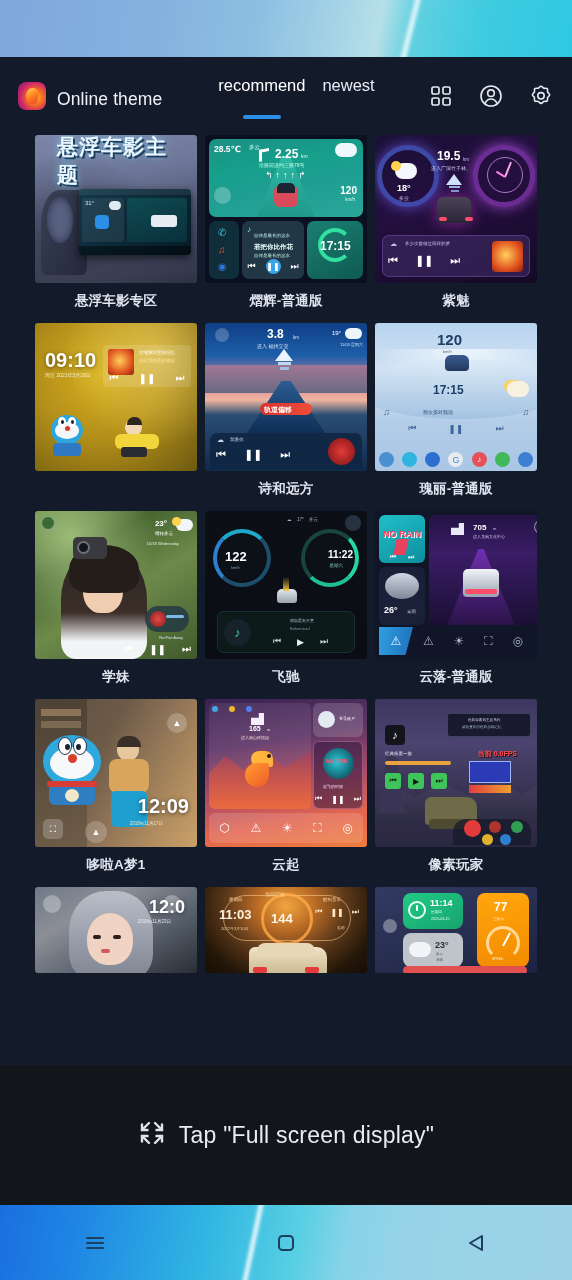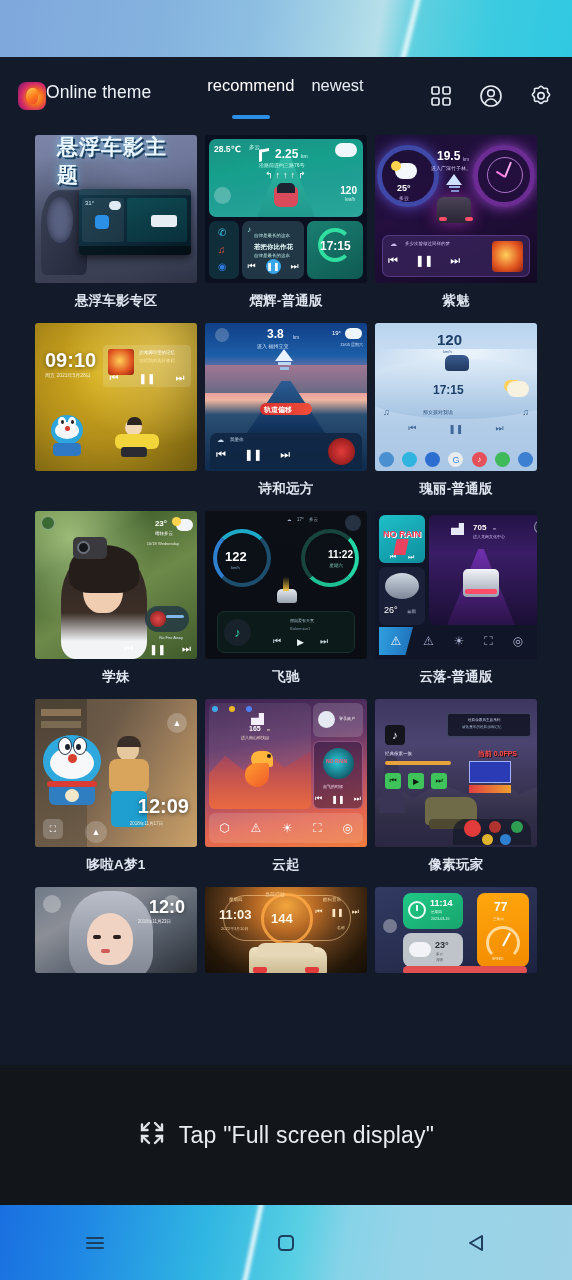--- a/index.html
+++ b/index.html
@@ -27,21 +27,21 @@
   .app{
     position:absolute; left:0; top:57px; width:572px; height:1008px;
     background:#131a2a; overflow:hidden;
   }
 
   
   .header{
     height:78px; display:flex; align-items:center; padding:0 18px;
     position:relative;
   }
-  .brand{ display:flex; align-items:flex-start; }
+  .brand{ display:flex; align-items:flex-end; gap:11px; }
   .logo{
     width:28px; height:28px; border-radius:8px;
     background:radial-gradient(circle at 62% 55%,#ffb43c 0%,#f4701f 32%,#d1286b 62%,#6d1a6b 100%);
     position:relative; flex:none;
   }
   .logo:after{
     content:""; position:absolute; left:8px; top:6px; width:12px; height:16px;
     border-radius:60% 40% 45% 55%;
     background:linear-gradient(150deg,#ffd45e,#ff7a1a 55%,#e8452f);
   }
@@ -226,21 +226,21 @@
         </div>
         <div class="card-label">熠辉-普通版</div>
       </div>
 
       <div class="card">
         <div class="thumb" style="background:linear-gradient(160deg,#1b1036,#240f3f 45%,#140a24);">
           <div style="position:absolute;left:2px;top:10px;width:62px;height:62px;border-radius:50%;border:5px solid rgba(90,120,255,.55);box-shadow:0 0 14px rgba(120,100,255,.7);"></div>
           <div style="position:absolute;right:2px;top:10px;width:62px;height:62px;border-radius:50%;border:5px solid rgba(170,70,220,.55);box-shadow:0 0 14px rgba(200,90,255,.7);"></div>
           <div style="position:absolute;left:20px;top:28px;width:22px;height:16px;border-radius:9px;background:#f4f7fb;"></div>
           <div style="position:absolute;left:16px;top:26px;width:10px;height:10px;border-radius:50%;background:#ffd34d;"></div>
-          <div class="t-txt" style="left:22px;top:48px;font-size:9px;font-weight:bold;">25°</div>
+          <div class="t-txt" style="left:22px;top:48px;font-size:9px;font-weight:bold;">18°</div>
           <div class="t-txt" style="left:24px;top:60px;font-size:5px;color:#c9b8ef;">多云</div>
           <div class="t-txt" style="left:62px;top:14px;font-size:12px;font-weight:bold;">19.5</div>
           <div class="t-txt" style="left:88px;top:22px;font-size:4.5px;color:#c7b7ee;">km</div>
           <div class="t-txt" style="left:56px;top:30px;font-size:5px;color:#d5c8f5;">进入广深竹子林。</div>
           <div style="position:absolute;left:71px;top:39px;width:0;height:0;border-left:8px solid transparent;border-right:8px solid transparent;border-bottom:11px solid #cfe3ff;"></div>
           <div style="position:absolute;left:74px;top:51px;width:11px;height:2px;background:#9ab8e8;"></div>
           <div style="position:absolute;left:76px;top:55px;width:8px;height:2px;background:#7d9ed0;"></div>
           <div style="position:absolute;left:62px;top:62px;width:34px;height:26px;border-radius:6px 6px 4px 4px;background:linear-gradient(180deg,#4b4458,#2a2436);box-shadow:0 0 16px rgba(200,60,200,.6);"></div>
           <div style="position:absolute;left:64px;top:82px;width:8px;height:4px;border-radius:2px;background:#ff4d6a;"></div>
           <div style="position:absolute;right:64px;top:82px;width:8px;height:4px;border-radius:2px;background:#ff4d6a;"></div>
@@ -418,21 +418,21 @@
           <div style="position:absolute;left:4px;top:4px;width:46px;height:48px;border-radius:6px;background:linear-gradient(150deg,#1fc0c9,#0e8d9d);overflow:hidden;">
             <div style="position:absolute;left:4px;top:14px;font-size:9px;font-weight:bold;color:#ff3b5c;text-shadow:1px 1px 0 #fff;">NO RAIN</div>
             <div style="position:absolute;left:16px;top:24px;width:12px;height:16px;background:#e8425f;transform:skewX(-12deg);"></div>
             <div class="mini-ctrl" style="position:absolute;left:0;right:0;bottom:2px;gap:12px;font-size:7px;">
               <span>⏮</span>
                 <span>⏭</span>
             </div>
           </div>
           <div style="position:absolute;left:4px;top:56px;width:46px;height:58px;border-radius:6px;background:#1a2038;">
             <div style="position:absolute;left:6px;top:6px;width:34px;height:26px;border-radius:50%;background:linear-gradient(180deg,#cfd7e2,#7d8798);"></div>
-            <div class="t-txt" style="left:5px;top:38px;font-size:9px;font-weight:normal;">26°</div>
+            <div class="t-txt" style="left:5px;top:38px;font-size:9px;font-weight:bold;">26°</div>
             <div class="t-txt" style="left:28px;top:42px;font-size:4.5px;color:#b8c3d6;">暴雨</div>
           </div>
           <div style="position:absolute;left:54px;top:4px;width:124px;height:110px;border-radius:6px;background:linear-gradient(180deg,#241346,#3a1d66 35%,#1b0f34 100%);overflow:hidden;">
             <div style="position:absolute;left:18px;top:34px;width:68px;height:76px;background:linear-gradient(180deg,#6f2fae,#2a1348);clip-path:polygon(46% 0,54% 0,100% 100%,0 100%);"></div>
             <div style="position:absolute;left:34px;top:54px;width:36px;height:28px;border-radius:5px 5px 4px 4px;background:linear-gradient(180deg,#f2f4f8,#9aa2b1);"></div>
             <div style="position:absolute;left:36px;top:74px;width:32px;height:5px;border-radius:2px;background:#ff4d6a;"></div>
             <div style="position:absolute;left:22px;top:8px;width:13px;height:12px;background:#e6e9f5;clip-path:polygon(0 40%,60% 40%,60% 0,100% 0,100% 100%,0 100%);"></div>
             <div class="t-txt" style="left:44px;top:8px;font-size:8px;font-weight:bold;">705</div>
             <div class="t-txt" style="left:64px;top:11px;font-size:4px;color:#cdb8f0;">m</div>
             <div class="t-txt" style="left:44px;top:19px;font-size:4px;color:#d2c0f2;">进入龙岗文化中心</div>

